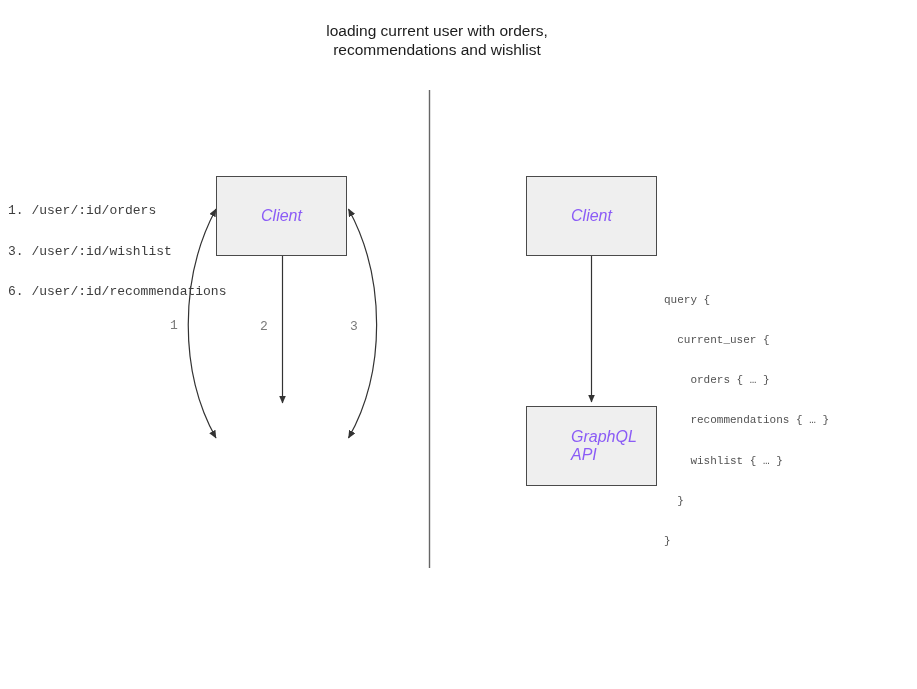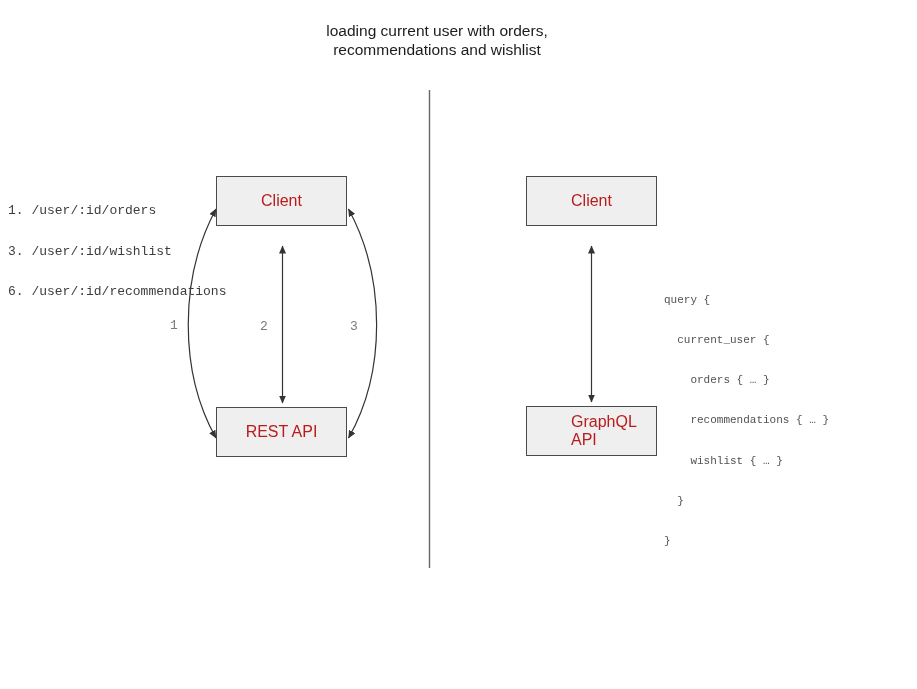--- a/index.html
+++ b/index.html
@@ -30,29 +30,30 @@
     position: absolute;
     left: 0;
     top: 0;
     width: 917px;
     height: 689px;
     pointer-events: none;
   }
   .node-box {
     position: absolute;
     width: 131px;
-    height: 50px;
+    height: 80px;
     background: #efefef;
     border: 1.5px solid #4a4a4a;
     box-sizing: border-box;
     display: flex;
     align-items: center;
     justify-content: center;
     font-size: 16px;
-    color: #b91c1c;
+    color: #8b5cf6;
+    font-style: italic;
   }
   .box-client-left  { left: 216px; top: 176px; }
   .box-rest         { left: 216px; top: 407px; }
   .box-client-right { left: 526px; top: 176px; }
   .box-graphql      { left: 526px; top: 406px; padding-left: 44px; }
 
   .endpoints {
     position: absolute;
     left: 8px;
     top: 177px;
@@ -112,23 +113,20 @@
 
   <div class="endpoints">
     <div>1. /user/:id/orders</div>
     <div>3. /user/:id/wishlist</div>
     <div>6. /user/:id/recommendations</div>
   </div>
 
   <div class="node-box box-client-left">
     <span>Client</span>
   </div>
-  <div class="node-box box-rest">
-    <span>REST API</span>
-  </div>
 
   <span class="arrow-num num-1">1</span>
   <span class="arrow-num num-2">2</span>
   <span class="arrow-num num-3">3</span>
 
   <div class="node-box box-client-right">
     <span>Client</span>
   </div>
   <div class="node-box box-graphql">
     <span>GraphQL API</span>

